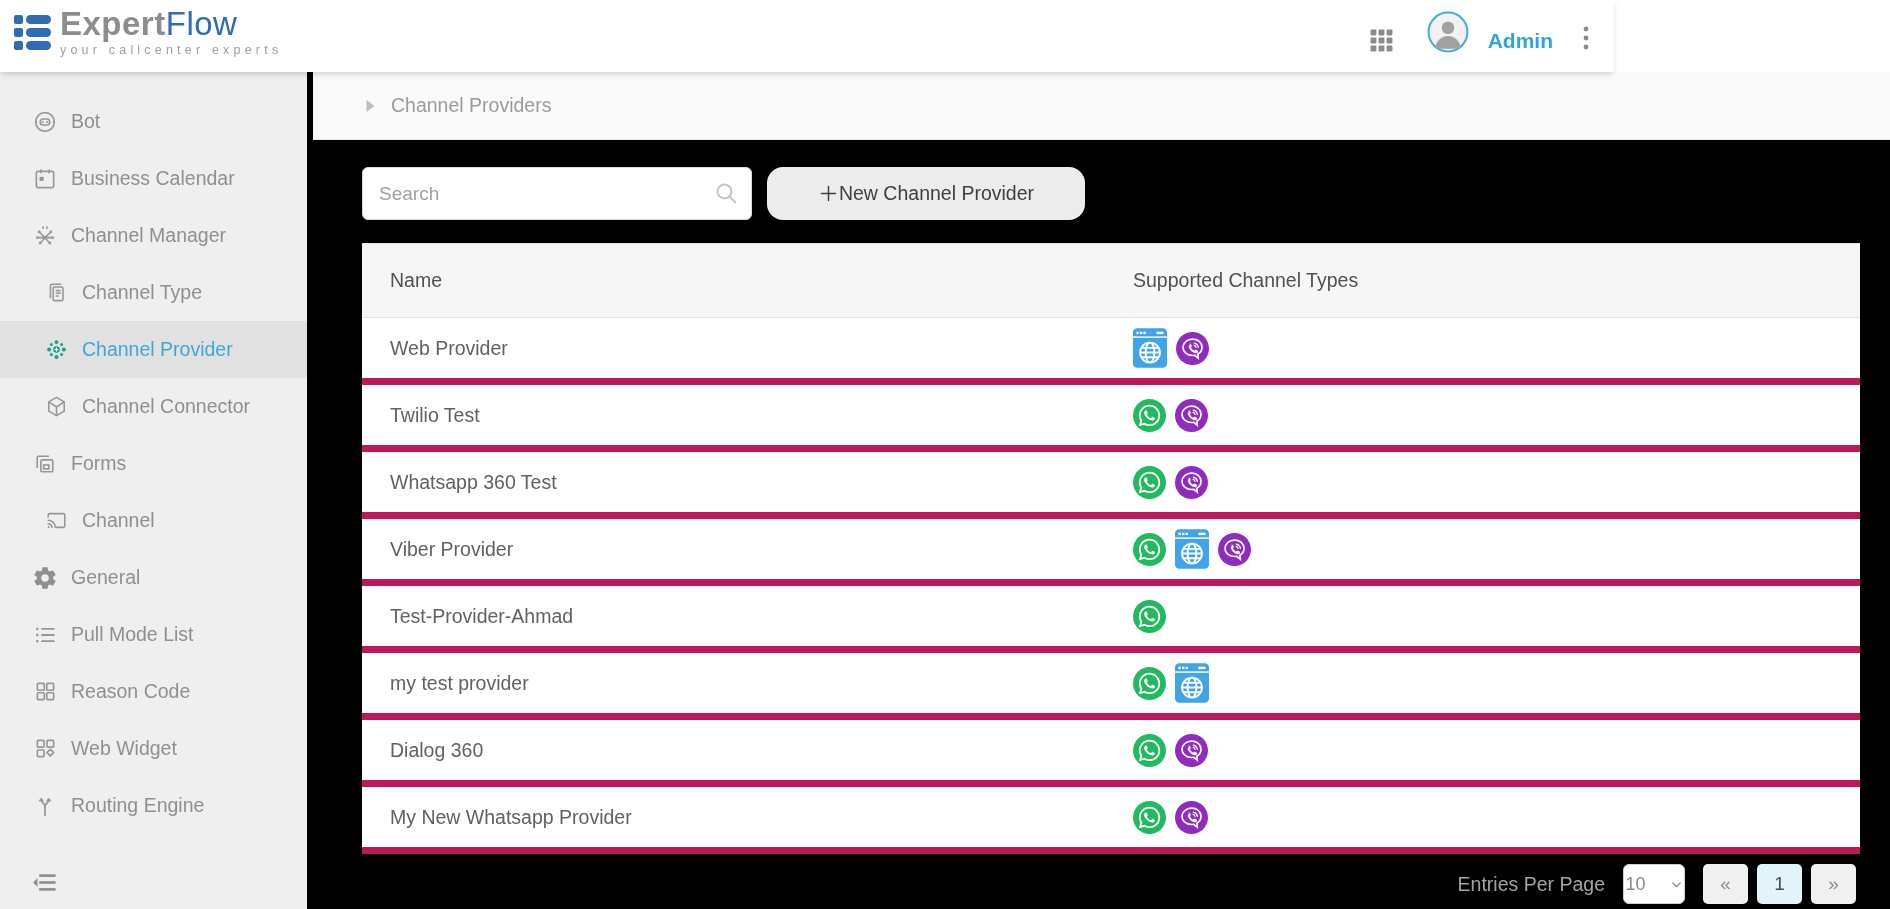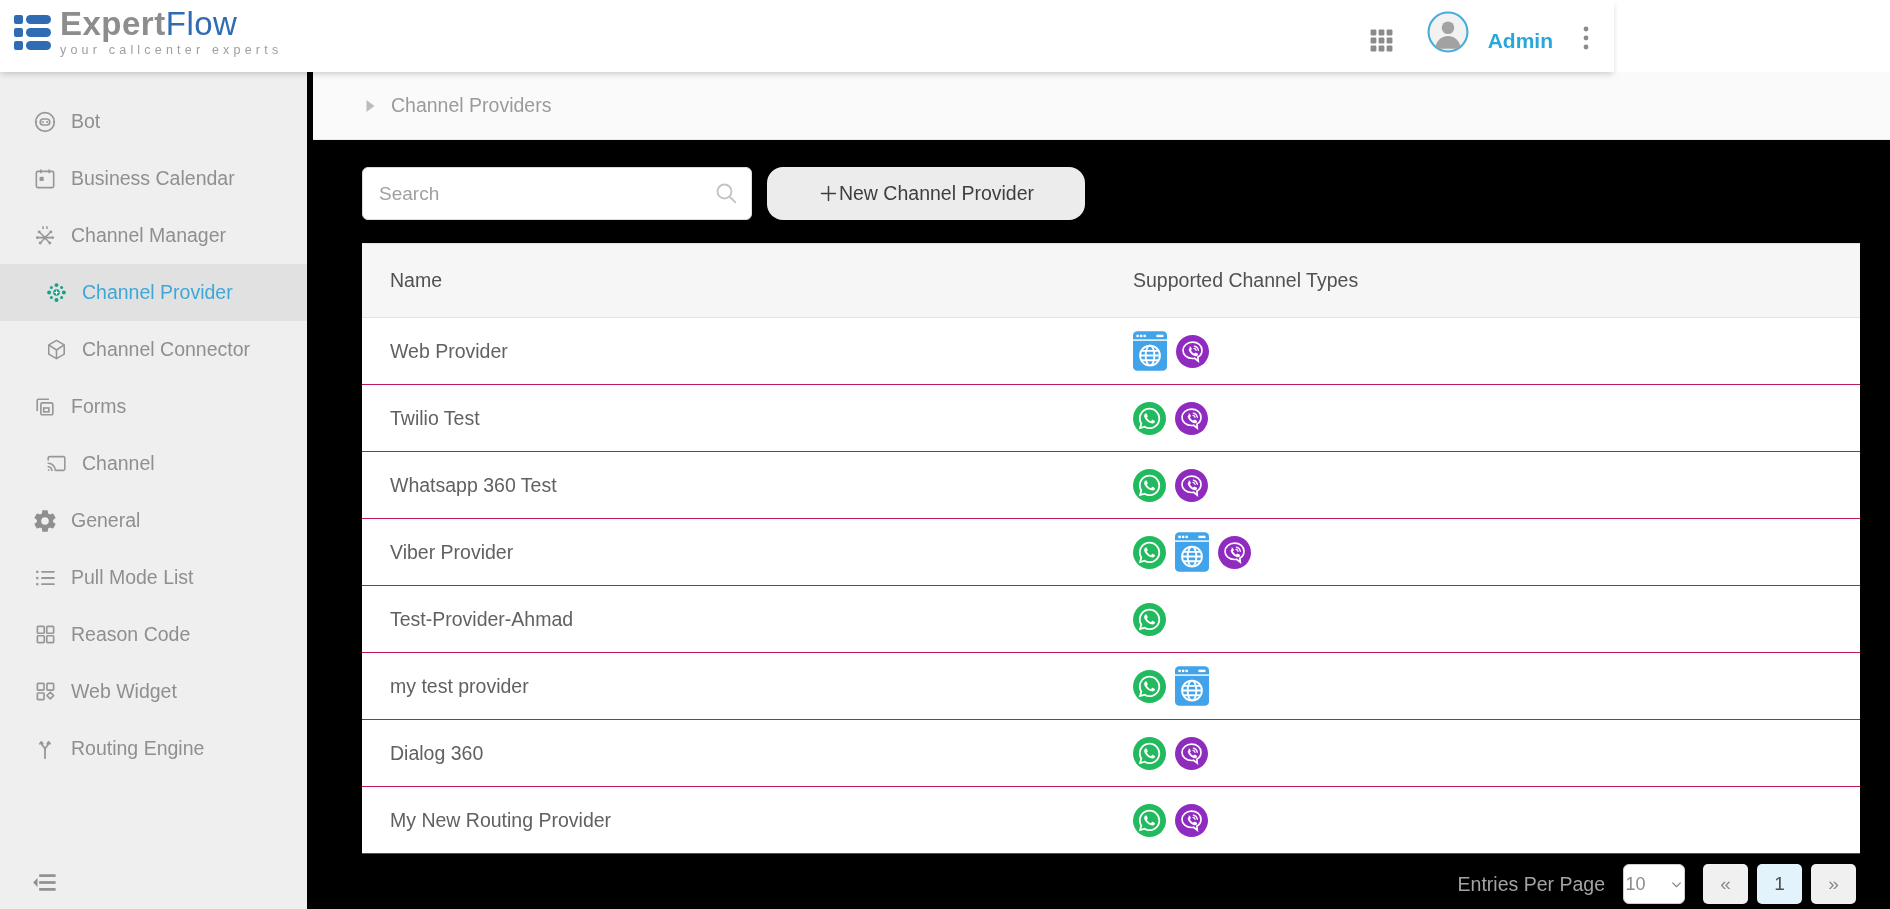--- a/index.html
+++ b/index.html
@@ -54,21 +54,21 @@
   .new-btn { width:318px; height:53px; background:#ececec; border:none; border-radius:16px;
     display:flex; align-items:center; justify-content:center; 
     font-size:19.5px; color:#3e3e3e; cursor:pointer;
     font-family:"Liberation Sans","DejaVu Sans",sans-serif; }
 
   .tbl { margin:23px 30px 0 55px; }
   .thead { height:75px; background:#f6f6f6; border-top:1px solid #e2e2e2; border-bottom:1px solid #e2e2e2;
     display:flex; align-items:center; font-size:19.5px; color:#515151; }
   .c1 { width:771px; padding-left:28px; flex:0 0 771px; }
   .c2 { flex:1; display:flex; align-items:center; }
-  .trow { height:67px; border-bottom:1px solid #be185d; display:flex; align-items:center;
+  .trow { height:67px; border-bottom:7px solid #be185d; display:flex; align-items:center;
     font-size:19.5px; color:#616161; cursor:pointer; background:#fff; }
   .chan { display:inline-flex; margin-right:9px; align-items:center; }
 
   .footer { margin-top:10px; display:flex; align-items:center; justify-content:flex-end;
     gap:18px; padding-right:4px; }
   .entries { font-size:19.5px; color:#a3a3a3; }
   .psel { width:62px; height:40px; border:1px solid #cfcfcf; border-radius:6px; background:#fff;
     display:flex; align-items:center; justify-content:center; gap:24px;
     font-size:18px; color:#8a8a8a; cursor:pointer; }
   .pbtns { display:flex; gap:9px; }
@@ -181,20 +181,30 @@
       </svg>
     </span>
     <span>Channel Manager</span>
     <span class="chev">
       <svg viewBox="0 0 24 24" width="18" height="18" fill="none" stroke="#9a9a9a" stroke-width="2.1" stroke-linecap="round" stroke-linejoin="round">
           <path d="M5 15l7-7 7 7"></path>
         </svg>
     </span>
   </div>
 
+  <div class="item sub">
+    <span class="sic">
+      <svg viewBox="0 0 24 24" width="25" height="25" fill="none" stroke="#979797" stroke-width="1.5">
+        <path d="M6.2 17.5V5.4A1.4 1.4 0 017.6 4h9"></path>
+        <rect x="8.8" y="6.8" width="9.4" height="13" rx="1.2"></rect>
+        <path d="M11.2 10.2h4.8M11.2 12.8h4.8M11.2 15.4h3"></path>
+      </svg>
+    </span>
+    <span>Channel Type</span>
+  </div>
 
   <div class="item sub selected">
     <span class="sic">
       <svg viewBox="0 0 24 24" width="25" height="25" fill="#16a286">
         <circle cx="12" cy="12" r="3.2"></circle>
         <circle cx="12" cy="4.9" r="1.9"></circle>
           <circle cx="12" cy="19.1" r="1.9"></circle>
         <circle cx="4.9" cy="12" r="1.9"></circle>
           <circle cx="19.1" cy="12" r="1.9"></circle>
         <circle cx="7.1" cy="7.1" r="1.45"></circle>
@@ -500,21 +510,21 @@
               <svg viewBox="0 0 24 24" width="33" height="33">
                 <circle cx="12" cy="12" r="12" fill="#8f2bbf"></circle>
                 <path d="M12 5.2c3.9 0 6.9 2.5 6.9 5.9 0 2.2-1.2 4-3 5l.3 2.9-2.7-2.1c-.5.1-1 .2-1.5.2-3.9 0-6.9-2.5-6.9-5.9S8.1 5.2 12 5.2z" fill="none" stroke="#fff" stroke-width="1.2"></path>
                 <path d="M9.8 8.4c.4-.17.85 0 1.05.37l.55 1c.18.33.1.74-.18.98-.3.26-.4.45-.22.77.45.76 1.1 1.4 1.85 1.85.32.18.5.08.77-.22.24-.28.65-.36.98-.18l1 .55c.37.2.54.65.37 1.04-.28.66-1 1.06-1.7.9-2.2-.53-4.05-2.2-4.9-4.25-.28-.67.04-1.44.7-1.72z" fill="#fff"></path>
                 <path d="M13.3 8.1a3.8 3.8 0 013 3M13.1 9.7a2 2 0 011.5 1.5" fill="none" stroke="#fff" stroke-width="0.9" stroke-linecap="round"></path>
               </svg>
             </span>
           </div>
         </div>
         <div class="trow">
-          <div class="c1">My New Routing Provider</div>
+          <div class="c1">My New Whatsapp Provider</div>
           <div class="c2">
             <span class="chan">
               <svg viewBox="0 0 24 24" width="33" height="33">
                 <circle cx="12" cy="12" r="12" fill="#22ba5f"></circle>
                 <path fill="#fff" transform="translate(4.2,4.2) scale(0.65)" d="M17.472 14.382c-.297-.149-1.758-.867-2.03-.967-.273-.099-.471-.148-.67.15-.197.297-.767.966-.94 1.164-.173.199-.347.223-.644.075-.297-.15-1.255-.463-2.39-1.475-.883-.788-1.48-1.761-1.653-2.059-.173-.297-.018-.458.13-.606.134-.133.297-.347.446-.52.149-.174.198-.298.298-.497.099-.198.05-.371-.025-.52-.075-.149-.669-1.612-.916-2.207-.242-.579-.487-.5-.669-.51-.173-.008-.371-.01-.57-.01-.198 0-.52.074-.792.372-.272.297-1.04 1.016-1.04 2.479 0 1.462 1.065 2.875 1.213 3.074.149.198 2.096 3.2 5.077 4.487.709.306 1.262.489 1.694.625.712.227 1.36.195 1.871.118.571-.085 1.758-.719 2.006-1.413.248-.694.248-1.289.173-1.413-.074-.124-.272-.198-.57-.347m-5.421 7.403h-.004a9.87 9.87 0 01-5.031-1.378l-.361-.214-3.741.982.998-3.648-.235-.374a9.86 9.86 0 01-1.51-5.26c.001-5.45 4.436-9.884 9.888-9.884 2.64 0 5.122 1.03 6.988 2.898a9.825 9.825 0 012.893 6.994c-.003 5.45-4.437 9.884-9.885 9.884m8.413-18.297A11.815 11.815 0 0012.05 0C5.495 0 .16 5.335.157 11.892c0 2.096.547 4.142 1.588 5.945L.057 24l6.305-1.654a11.882 11.882 0 005.683 1.448h.005c6.554 0 11.89-5.335 11.893-11.893a11.821 11.821 0 00-3.48-8.413z"></path>
               </svg>
             </span>
             <span class="chan">
               <svg viewBox="0 0 24 24" width="33" height="33">
                 <circle cx="12" cy="12" r="12" fill="#8f2bbf"></circle>

